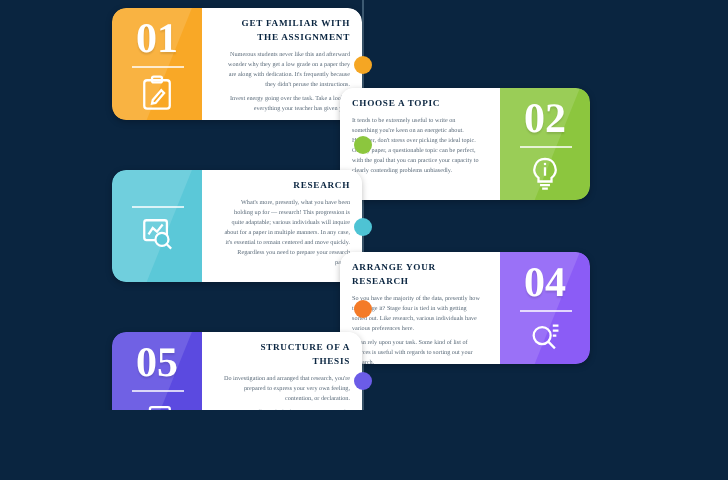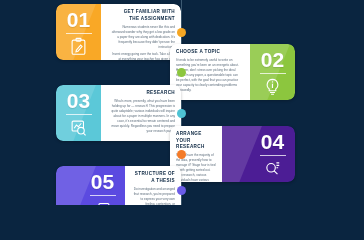--- a/index.html
+++ b/index.html
@@ -6,21 +6,21 @@
     margin: 0;
     padding: 0;
     background: #0a2540;
   }
   #page {
     position: relative;
     width: 364px;
     height: 205px;
     background: #0a2540;
     overflow: hidden;
-    font-family: Liberation Sans, sans-serif;
+    font-family: Liberation Serif, serif;
   }
 
   
   .spine {
     position: absolute;
     left: 181px;
     top: 0;
     width: 1px;
     height: 205px;
     background: #3d5a72;
@@ -197,41 +197,40 @@
     <div class="body">
       <div class="notch"></div>
       <div class="title">CHOOSE A TOPIC</div>
       <div class="para">It tends to be extremely useful to write on something you're keen on an energetic about. However, don't stress over picking the ideal topic. On any paper, a questionable topic can be perfect, with the goal that you can practice your capacity to clearly contending problems unbiasedly.</div>
     </div>
   </div>
   <div class="dot" style="top:68px;background:#8cc63e;"></div>
 
   <div class="card left" style="top:85px;">
     <div class="panel" style="background:#5bc8d8;">
-      <div class="num">03</div>
       <div class="rule"></div>
       <div class="ico">
         <svg width="17" height="19" viewBox="0 0 24 26" fill="none" stroke="#ffffff" stroke-width="1.6">
           <rect x="3" y="4" width="16" height="14" rx="1.6"></rect>
           <polyline points="6,14 9,9.5 12,12 16,7"></polyline>
           <circle cx="15.5" cy="17.5" r="4.6" fill="#5bc8d8"></circle>
           <line x1="18.9" y1="20.9" x2="22" y2="24"></line>
         </svg>
       </div>
     </div>
     <div class="body">
       <div class="notch"></div>
       <div class="title">RESEARCH</div>
       <div class="para">What's more, presently, what you have been holding up for — research! This progression is quite adaptable; various individuals will inquire about for a paper in multiple manners. In any case, it's essential to remain centered and move quickly. Regardless you need to prepare your research paper.</div>
     </div>
   </div>
   <div class="dot" style="top:109px;background:#4ec3d4;"></div>
 
   <div class="card right" style="top:126px;">
-    <div class="panel" style="background:#4c1d95;padding-left:28px;">
+    <div class="panel" style="background:#8b5cf6;">
       <div class="num">04</div>
       <div class="rule"></div>
       <div class="ico">
         <svg width="17" height="19" viewBox="0 0 24 26" fill="none" stroke="#ffffff" stroke-width="1.6">
           <circle cx="10" cy="12" r="6"></circle>
           <line x1="14.3" y1="16.3" x2="19" y2="21"></line>
           <line x1="17.5" y1="5" x2="21.5" y2="5"></line>
           <line x1="17.5" y1="8.5" x2="21.5" y2="8.5"></line>
           <line x1="17.5" y1="12" x2="20" y2="12"></line>
         </svg>
@@ -240,21 +239,21 @@
     <div class="body">
       <div class="notch"></div>
       <div class="title">ARRANGE YOUR RESEARCH</div>
       <div class="para">So you have the majority of the data, presently how to manage it? Stage four is tied in with getting sorted out. Like research, various individuals have various preferences here.</div>
       <div class="para">It can rely upon your task. Some kind of list of sources is useful with regards to sorting out your research.</div>
     </div>
   </div>
   <div class="dot" style="top:150px;background:#f47b28;"></div>
 
   <div class="card left" style="top:166px;">
-    <div class="panel" style="background:#5b4ae0;padding-left:24px;">
+    <div class="panel" style="background:#5b4ae0;">
       <div class="num">05</div>
       <div class="rule"></div>
       <div class="ico">
         <svg width="17" height="19" viewBox="0 0 24 26" fill="none" stroke="#ffffff" stroke-width="1.6">
           <rect x="7" y="6" width="14" height="10" rx="1.4"></rect>
           <line x1="10" y1="19.5" x2="18" y2="19.5"></line>
           <line x1="14" y1="16" x2="14" y2="19.5"></line>
           <rect x="2" y="11" width="8" height="10" rx="1.2" fill="#5b4ae0"></rect>
           <line x1="4" y1="14" x2="8" y2="14"></line>
           <line x1="4" y1="17" x2="8" y2="17"></line>

